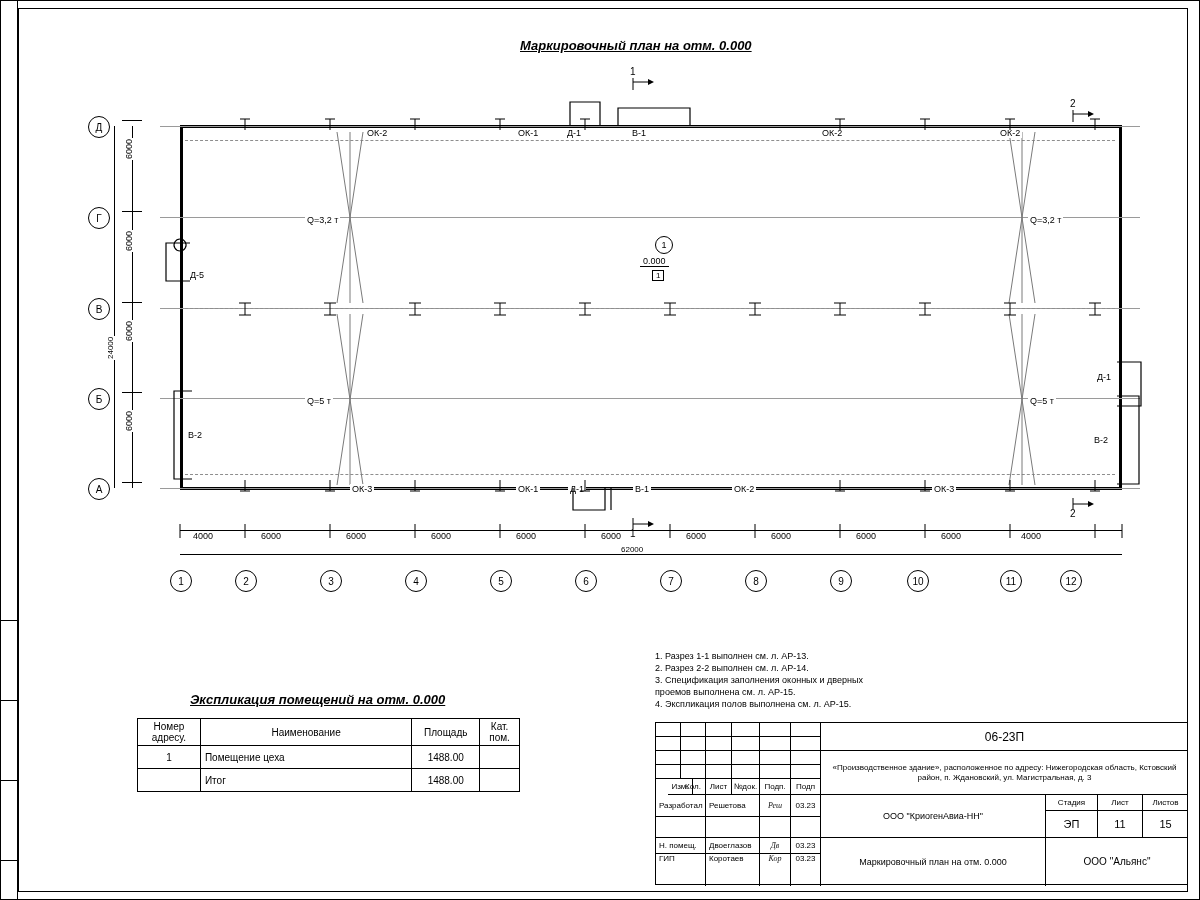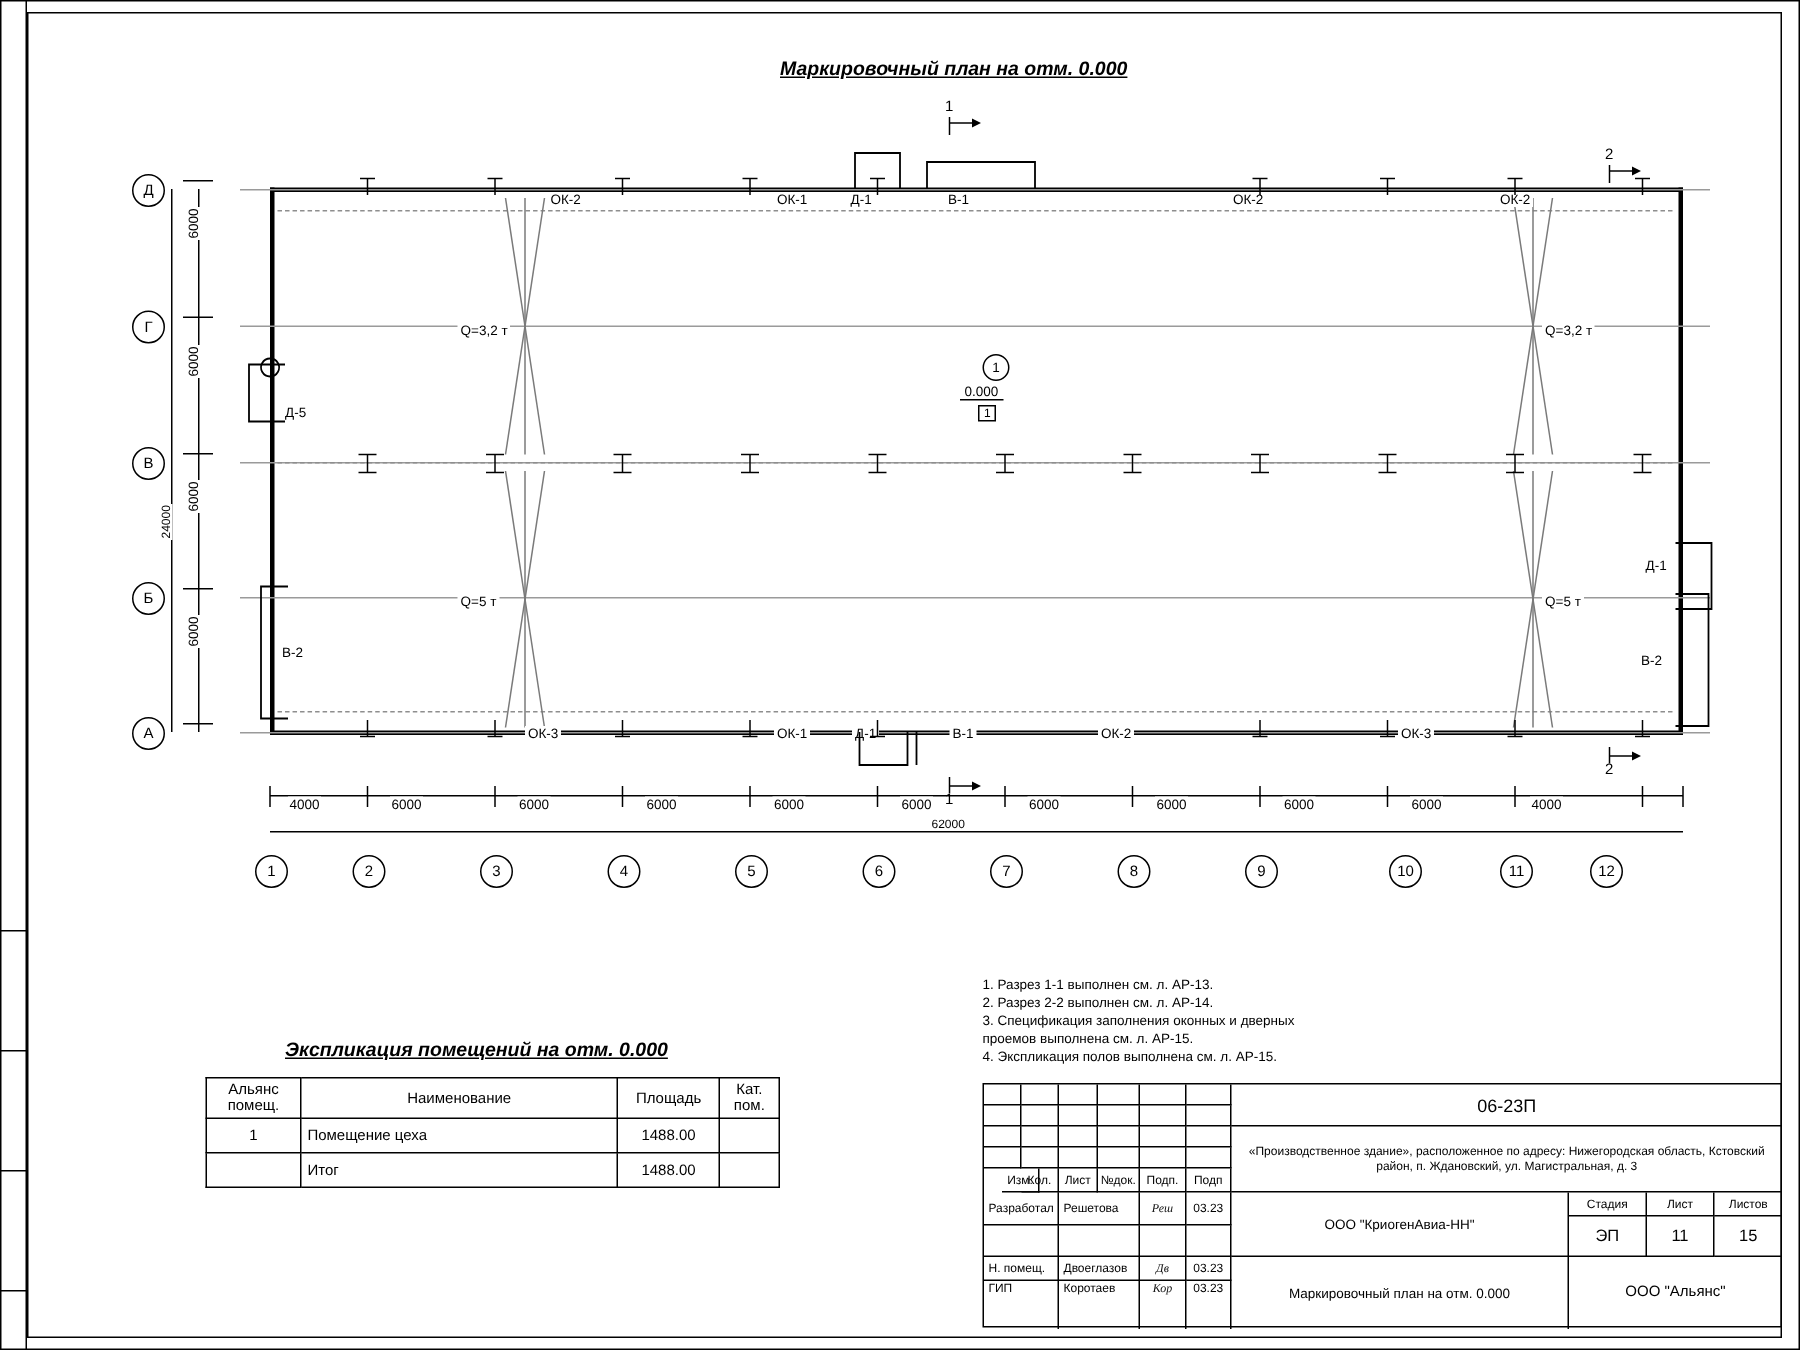--- a/index.html
+++ b/index.html
@@ -310,21 +310,21 @@
 
     <div class="bubble" style="left:110px;top:510px;">1</div>
     <div class="bubble" style="left:175px;top:510px;">2</div>
     <div class="bubble" style="left:260px;top:510px;">3</div>
     <div class="bubble" style="left:345px;top:510px;">4</div>
     <div class="bubble" style="left:430px;top:510px;">5</div>
     <div class="bubble" style="left:515px;top:510px;">6</div>
     <div class="bubble" style="left:600px;top:510px;">7</div>
     <div class="bubble" style="left:685px;top:510px;">8</div>
     <div class="bubble" style="left:770px;top:510px;">9</div>
-    <div class="bubble" style="left:866px;top:510px;">10</div>
+    <div class="bubble" style="left:847px;top:510px;">10</div>
     <div class="bubble" style="left:940px;top:510px;">11</div>
     <div class="bubble" style="left:1000px;top:510px;">12</div>
 
     <div class="sec-mark" style="left:570px;top:6px;">1</div>
     <svg class="abs" style="left:572px;top:18px;width:22px;height:14px;" viewBox="0 0 22 14">
       <line x1="1" y1="4" x2="16" y2="4" stroke="#000" stroke-width="1"></line>
       <polygon points="16,1 22,4 16,7" fill="#000"></polygon>
       <line x1="1" y1="0" x2="1" y2="12" stroke="#000" stroke-width="1"></line>
     </svg>
     <div class="sec-mark" style="left:1010px;top:38px;">2</div>
@@ -344,21 +344,21 @@
       <line x1="1" y1="8" x2="16" y2="8" stroke="#000" stroke-width="1"></line>
       <polygon points="16,5 22,8 16,11" fill="#000"></polygon>
       <line x1="1" y1="2" x2="1" y2="13" stroke="#000" stroke-width="1"></line>
     </svg>
   </div>
 
   <div class="expl-title ttl">Экспликация помещений на отм. 0.000</div>
   <table id="explic">
     <tbody>
         <tr>
-      <th style="width:58px;line-height:11px;"><span>Альянс помещ.</span></th>
+      <th style="width:58px;line-height:11px;"><span>Номер адресу.</span></th>
       <th style="width:230px;">Наименование</th>
       <th style="width:62px;">Площадь</th>
       <th style="width:33px;line-height:11px;">Кат. пом.</th>
     </tr>
     <tr>
       <td style="text-align:center;">1</td>
       <td>Помещение цеха</td>
       <td style="text-align:center;">1488.00</td>
       <td></td>
     </tr>

